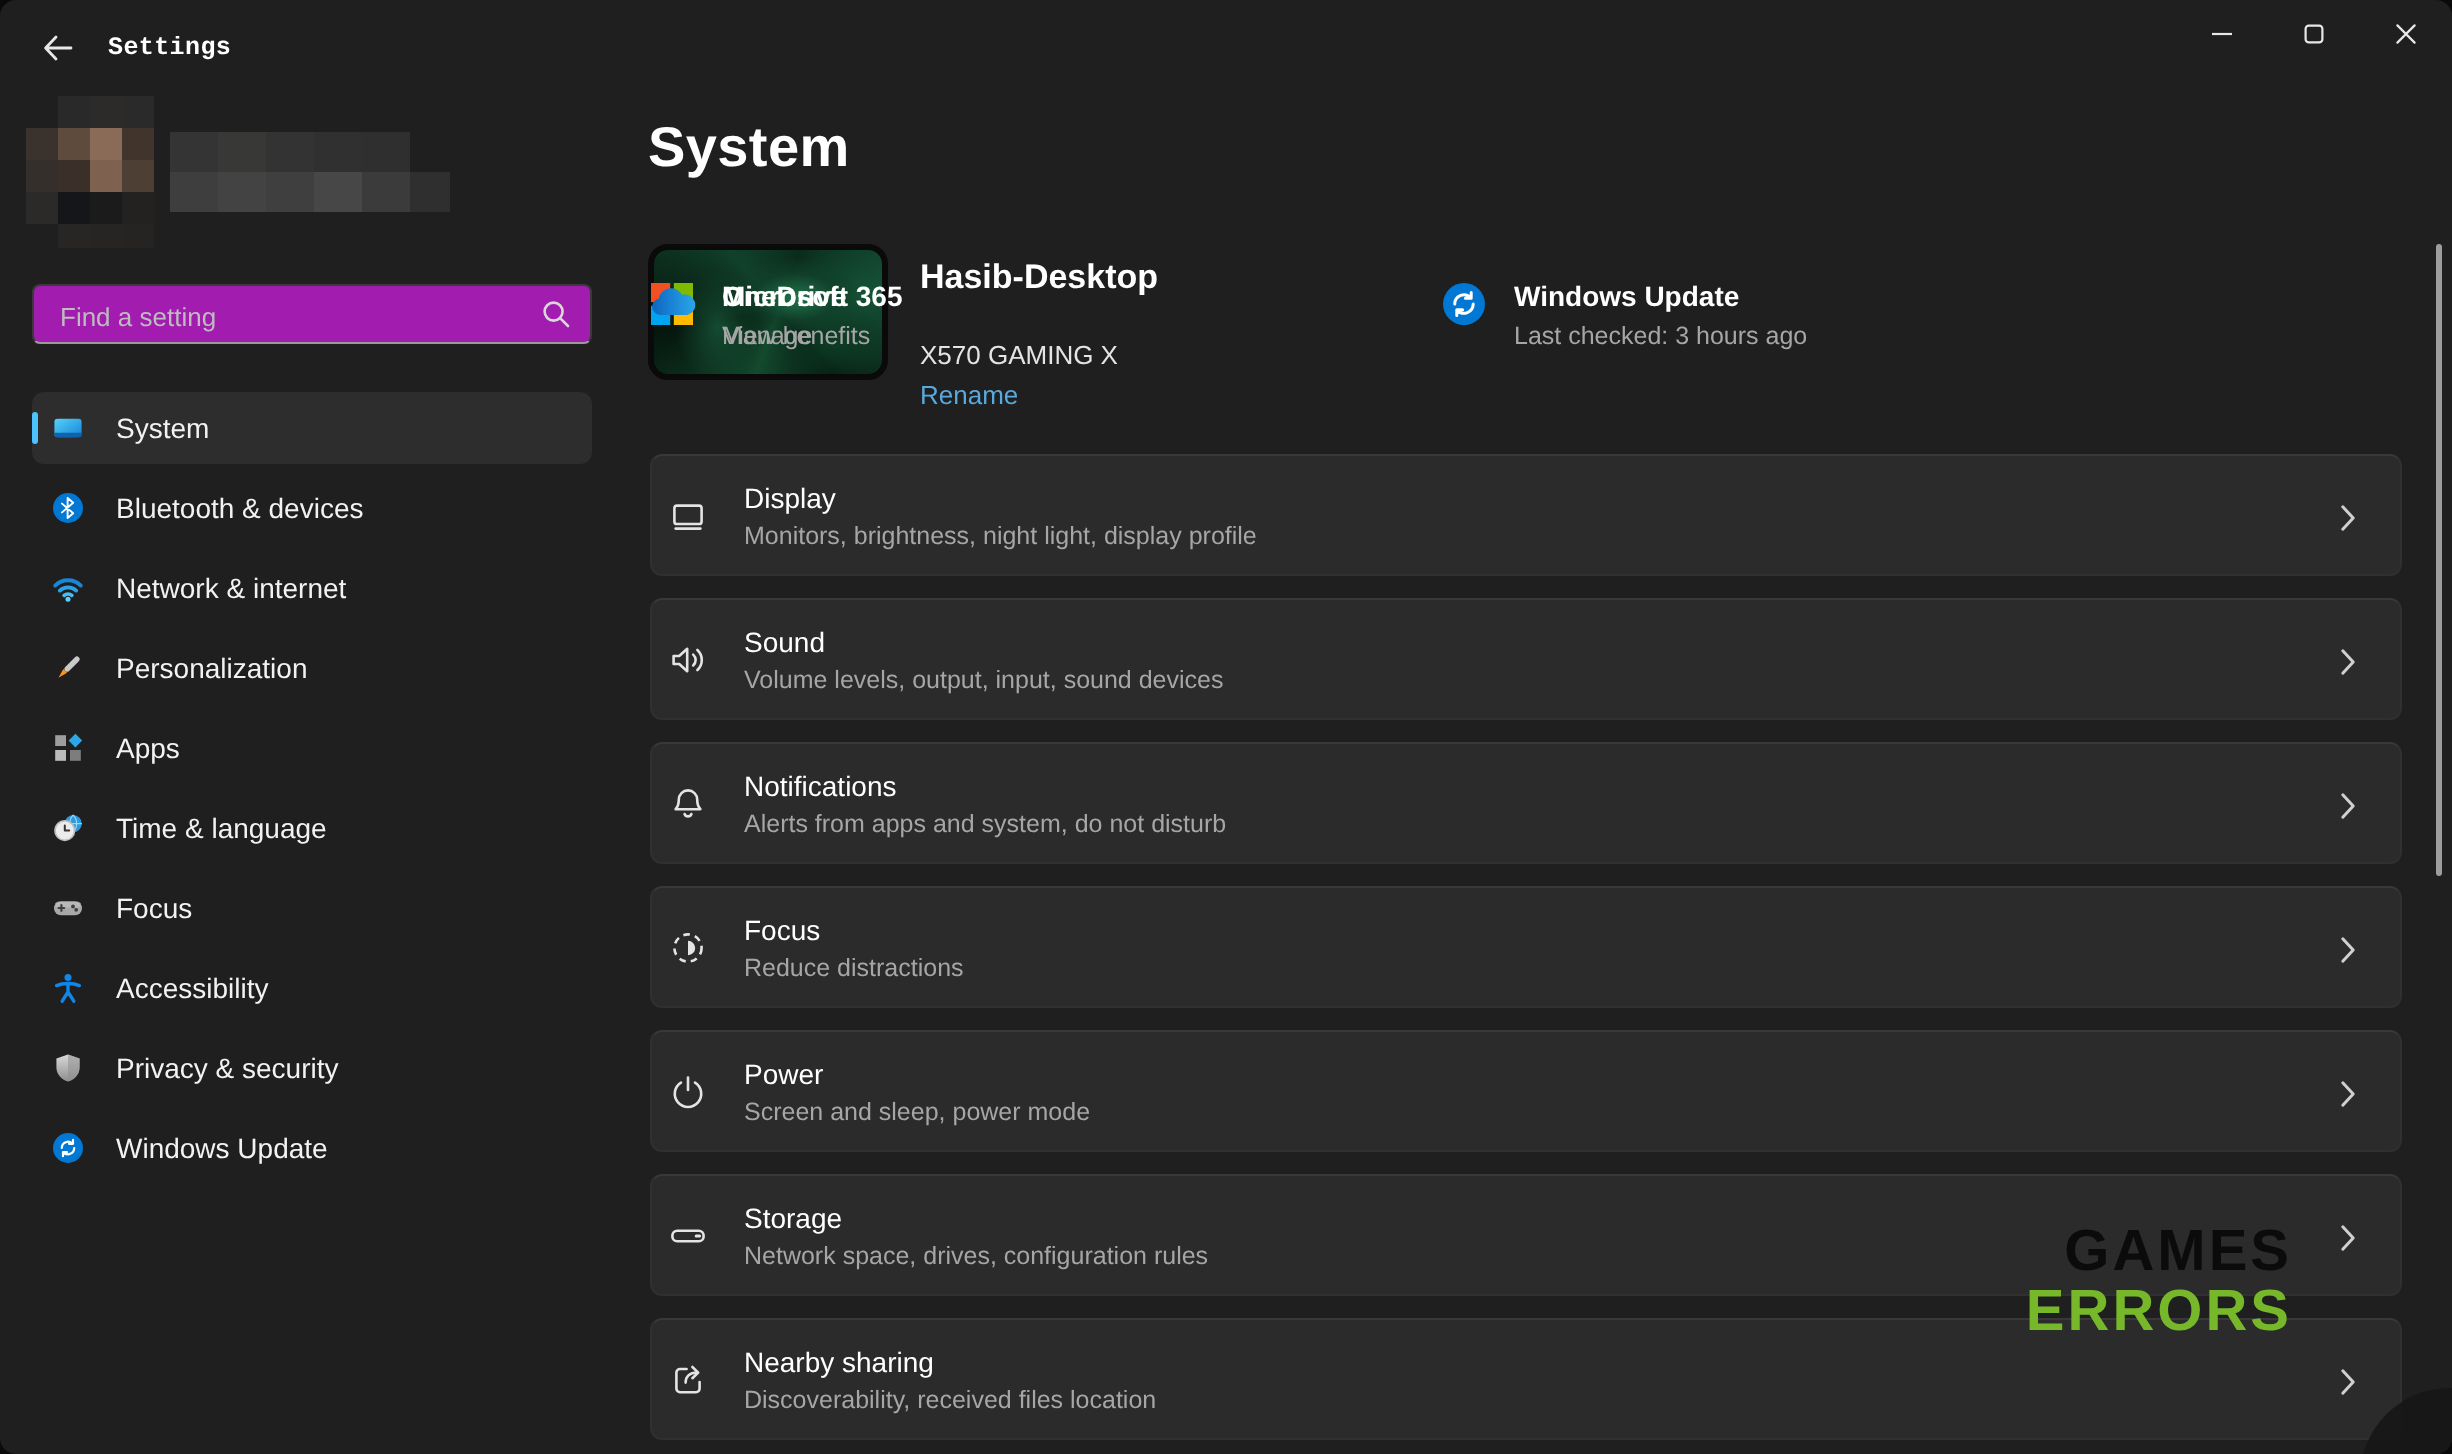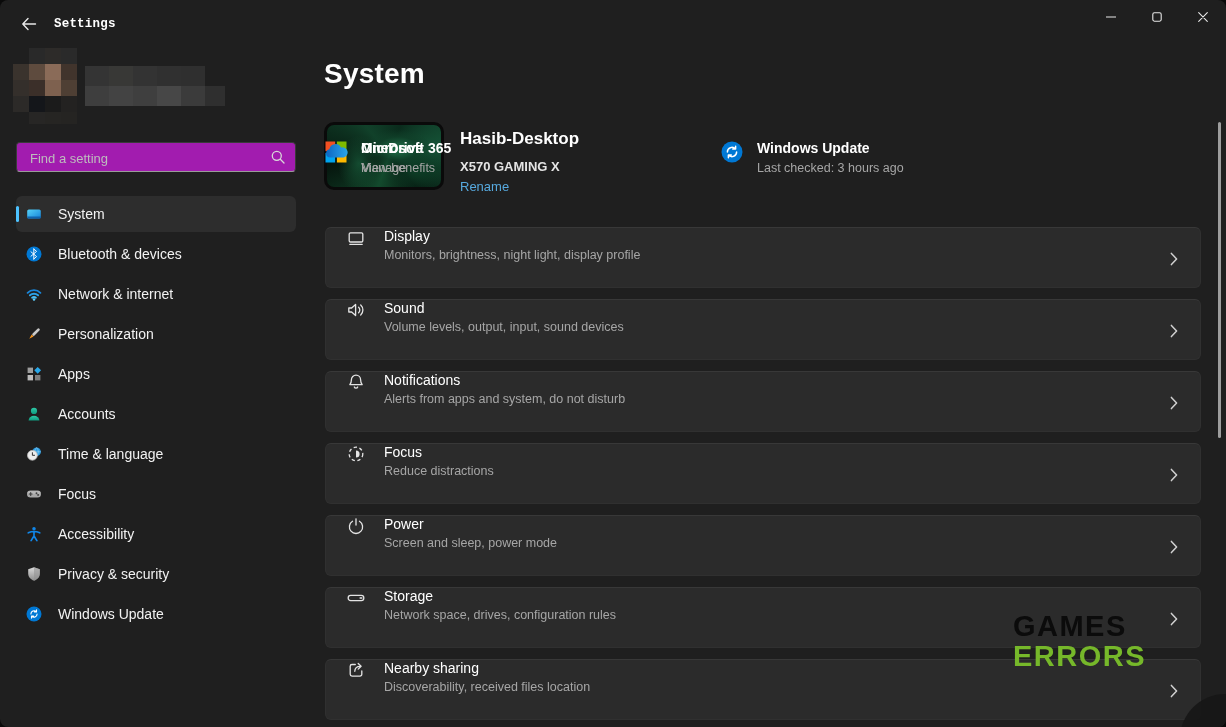--- a/index.html
+++ b/index.html
@@ -38,39 +38,39 @@
   .device-row{position:absolute;left:0;top:74px;right:24px;height:68px;}
   .thumb{position:absolute;left:0;top:0;width:114px;height:62px;border:3px solid #0a0a0a;border-radius:10px;
     background:
       radial-gradient(ellipse 46px 26px at 62% 38%, rgba(35,120,78,.9) 0%, rgba(16,64,41,.85) 45%, rgba(0,0,0,0) 75%),
       radial-gradient(ellipse 30px 40px at 28% 62%, rgba(22,84,54,.85) 0%, rgba(0,0,0,0) 70%),
       radial-gradient(ellipse 40px 26px at 78% 75%, rgba(13,62,38,.9) 0%, rgba(0,0,0,0) 75%),
       conic-gradient(from 20deg at 55% 48%, #0a2b1c,#155236,#071c12,#134a2d,#06160e,#11412a,#0a2b1c);
     background-color:#07130c;}
   .device-info{position:absolute;left:136px;top:7px;}
   .device-name{font-size:17px;font-weight:700;line-height:20px;}
-  .device-model{font-size:13px;color:#e4e4e4;margin-top:10px;font-weight:bold;}
+  .device-model{font-size:13px;color:#e4e4e4;margin-top:21px;}
   .rename-link{display:inline-block;font-size:13px;color:#57a9de;margin-top:5px;cursor:pointer;text-decoration:none;}
   .quick{position:absolute;top:18px;display:flex;gap:13px;cursor:pointer;}
   .quick:nth-child(3){left:396px;}
   .quick:nth-child(4){left:542px;}
   .quick:nth-child(5){left:692px;}
   .q-title{display:block;font-size:14px;font-weight:700;line-height:17px;}
   .q-sub{display:block;font-size:12.5px;color:#a6a6a6;margin-top:4px;}
   .rows{position:absolute;left:1px;top:179px;width:876px;display:flex;flex-direction:column;gap:11px;}
   .row{position:relative;height:61px;box-sizing:border-box;background:#2b2b2b;border:1px solid #303030;
-    border-top-color:#383838;border-radius:6px;display:flex;padding:0 20px;cursor:pointer;}
+    border-top-color:#383838;border-radius:6px;display:flex;align-items:center;padding:0 8px;cursor:pointer;}
   .row-icon{margin-right:18px;flex:0 0 auto;}
   .row-title{font-size:14px;color:#fff;line-height:16px;}
   .row-sub{font-size:12.5px;color:#a6a6a6;margin-top:4px;}
   .chev{position:absolute;right:22px;top:24px;}
   
   .scroll-thumb{position:absolute;right:5px;top:122px;width:3px;height:316px;background:#9d9d9d;border-radius:2px;cursor:pointer;}
   .corner-circle{position:absolute;left:1180px;top:694px;width:90px;height:90px;border-radius:50%;background:#161616;opacity:.9;z-index:5;}
-  .watermark{position:absolute;right:80px;top:611px;z-index:6;text-align:left;pointer-events:none;
+  .watermark{position:absolute;right:80px;top:611px;z-index:6;text-align:right;pointer-events:none;
     font-weight:800;font-size:29px;line-height:30px;letter-spacing:1.5px;}
   .wm1{color:#0b0b0b;}
   .wm2{color:#76b82a;}
 </style>
 </head>
 <body>
 
 <svg style="position:absolute;width:0;height:0" aria-hidden="true">
   <defs>
     <linearGradient id="g-sys" x1="0" y1="0" x2="1" y2="1">
@@ -309,27 +309,20 @@
               <use href="#i-personalization"></use>
             </svg>
     <span class="nav-label">Personalization</span>
   </div>
           <div class="nav-item">
 
     <svg width="16" height="16">
               <use href="#i-apps"></use>
             </svg>
     <span class="nav-label">Apps</span>
-  </div>
-          <div class="nav-item">
-
-    <svg width="16" height="16">
-              <use href="#i-accounts"></use>
-            </svg>
-    <span class="nav-label">Accounts</span>
   </div>
           <div class="nav-item">
 
     <svg width="16" height="16">
               <use href="#i-time-language"></use>
             </svg>
     <span class="nav-label">Time &amp; language</span>
   </div>
           <div class="nav-item">
 

